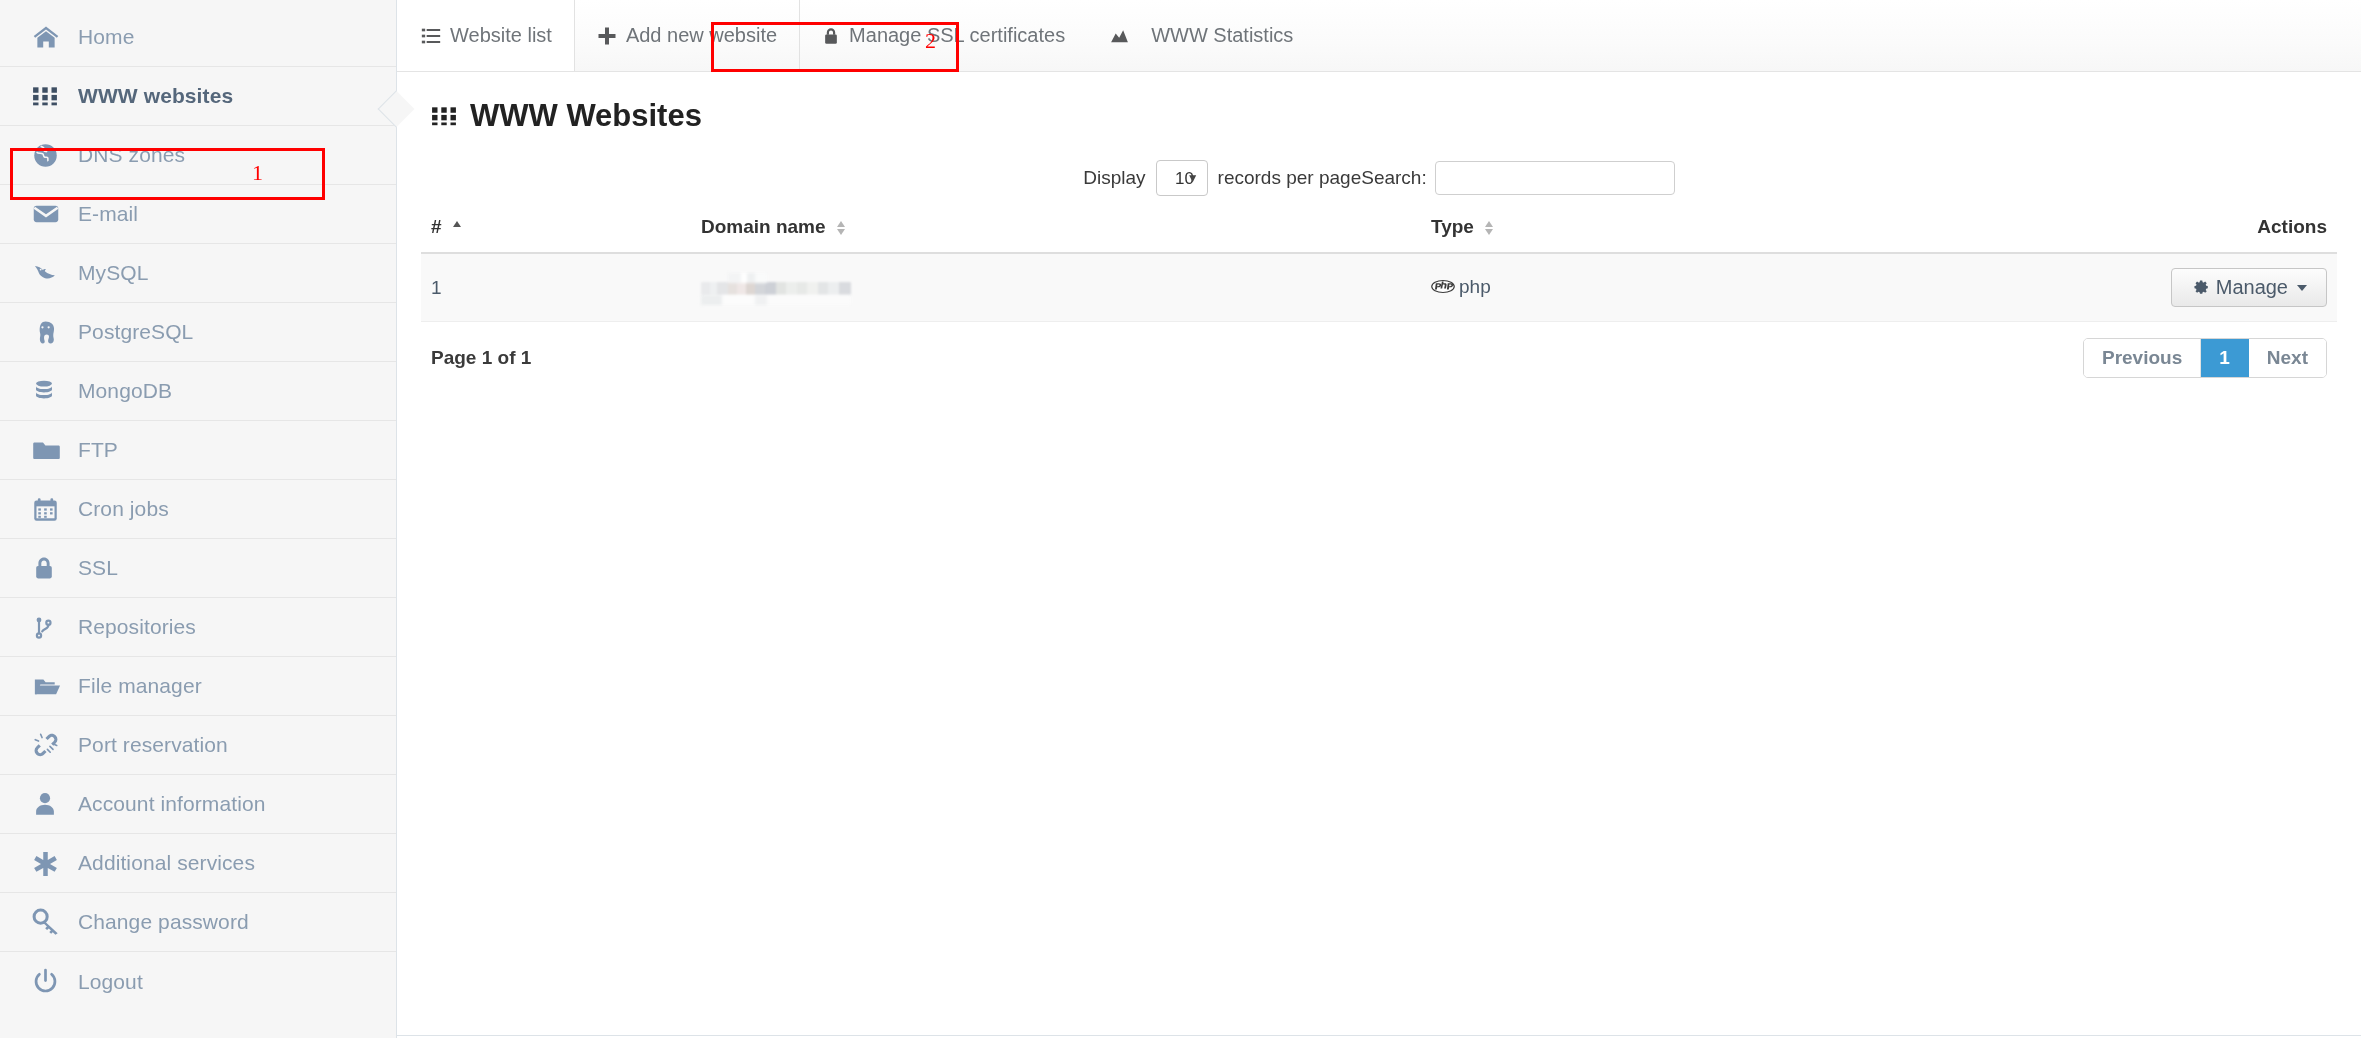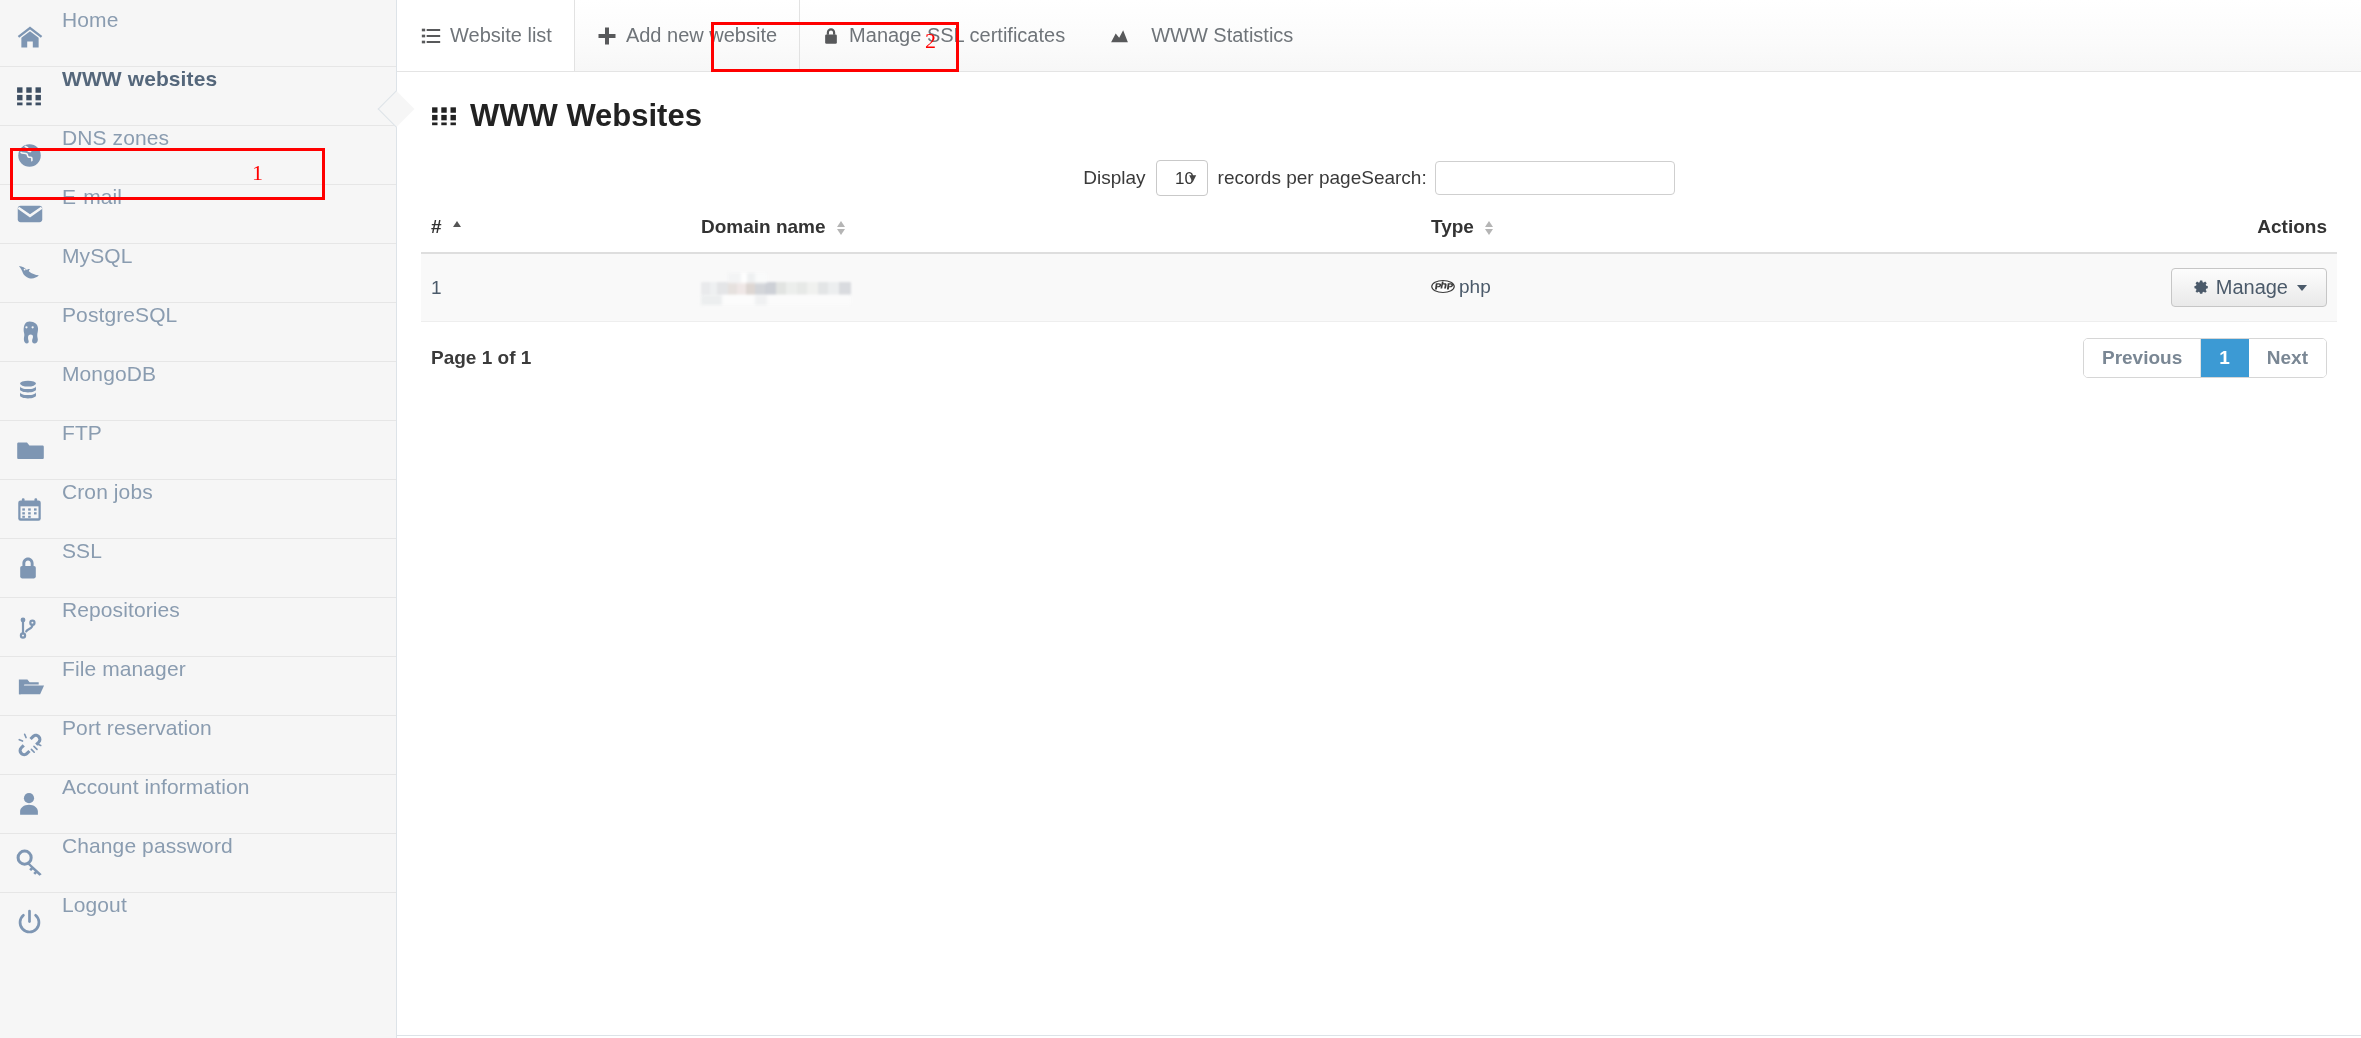--- a/index.html
+++ b/index.html
@@ -21,21 +21,22 @@
     width: 396px;
     flex: 0 0 396px;
     background: #f6f6f6;
     position: relative;
     padding-top: 8px;
   }
   .nav-item {
     position: relative;
     height: 59px;
     display: flex;
-    padding-left: 16px;
+    align-items: center;
+    padding-left: 32px;
     cursor: pointer;
     border-bottom: 1px solid #e6e6e6;
   }
   .nav-item:last-child { border-bottom: none; }
   .nav-ico {
     width: 46px;
     flex: 0 0 46px;
     display: flex;
     align-items: center;
     justify-content: flex-start;
@@ -451,20 +452,28 @@
         <span class="nav-label">Port reservation</span>
       </div>
       <div class="nav-item">
         <span class="nav-ico">
           <svg width="26" height="28" viewBox="0 0 24 24" fill="currentColor">
             <circle cx="12" cy="6.6" r="4.7"></circle>
             <path d="M12 12.7c-4.6 0-8.2 2.7-8.2 6.1V22h16.4v-3.2c0-3.4-3.6-6.1-8.2-6.1z"></path>
           </svg>
         </span>
         <span class="nav-label">Account information</span>
+      </div>
+      <div class="nav-item">
+        <span class="nav-ico">
+          <svg width="27" height="27" viewBox="0 0 24 24" fill="currentColor">
+            <path d="M10 1.8h4v7.1l6.1-3.5 2 3.5-6.1 3.5 6.1 3.5-2 3.5L14 15.9V23h-4v-7.1l-6.1 3.5-2-3.5L8 12.4 1.9 8.9l2-3.5L10 8.9z"></path>
+          </svg>
+        </span>
+        <span class="nav-label">Additional services</span>
       </div>
       <div class="nav-item">
         <span class="nav-ico">
           <svg width="28" height="28" viewBox="0 0 24 24" fill="currentColor">
             <circle cx="7.4" cy="7.4" r="5.6" fill="none" stroke="currentColor" stroke-width="2.6"></circle>
             <path d="M10.8 11.4 22 21.6l-1.9 1.4-2.3-2.2-1.4 1.3-1.6-1.6 1.4-1.3-1.8-1.7-1.5 1.4-1.6-1.6 1.5-1.4-3.6-3.4z"></path>
           </svg>
         </span>
         <span class="nav-label">Change password</span>
       </div>

